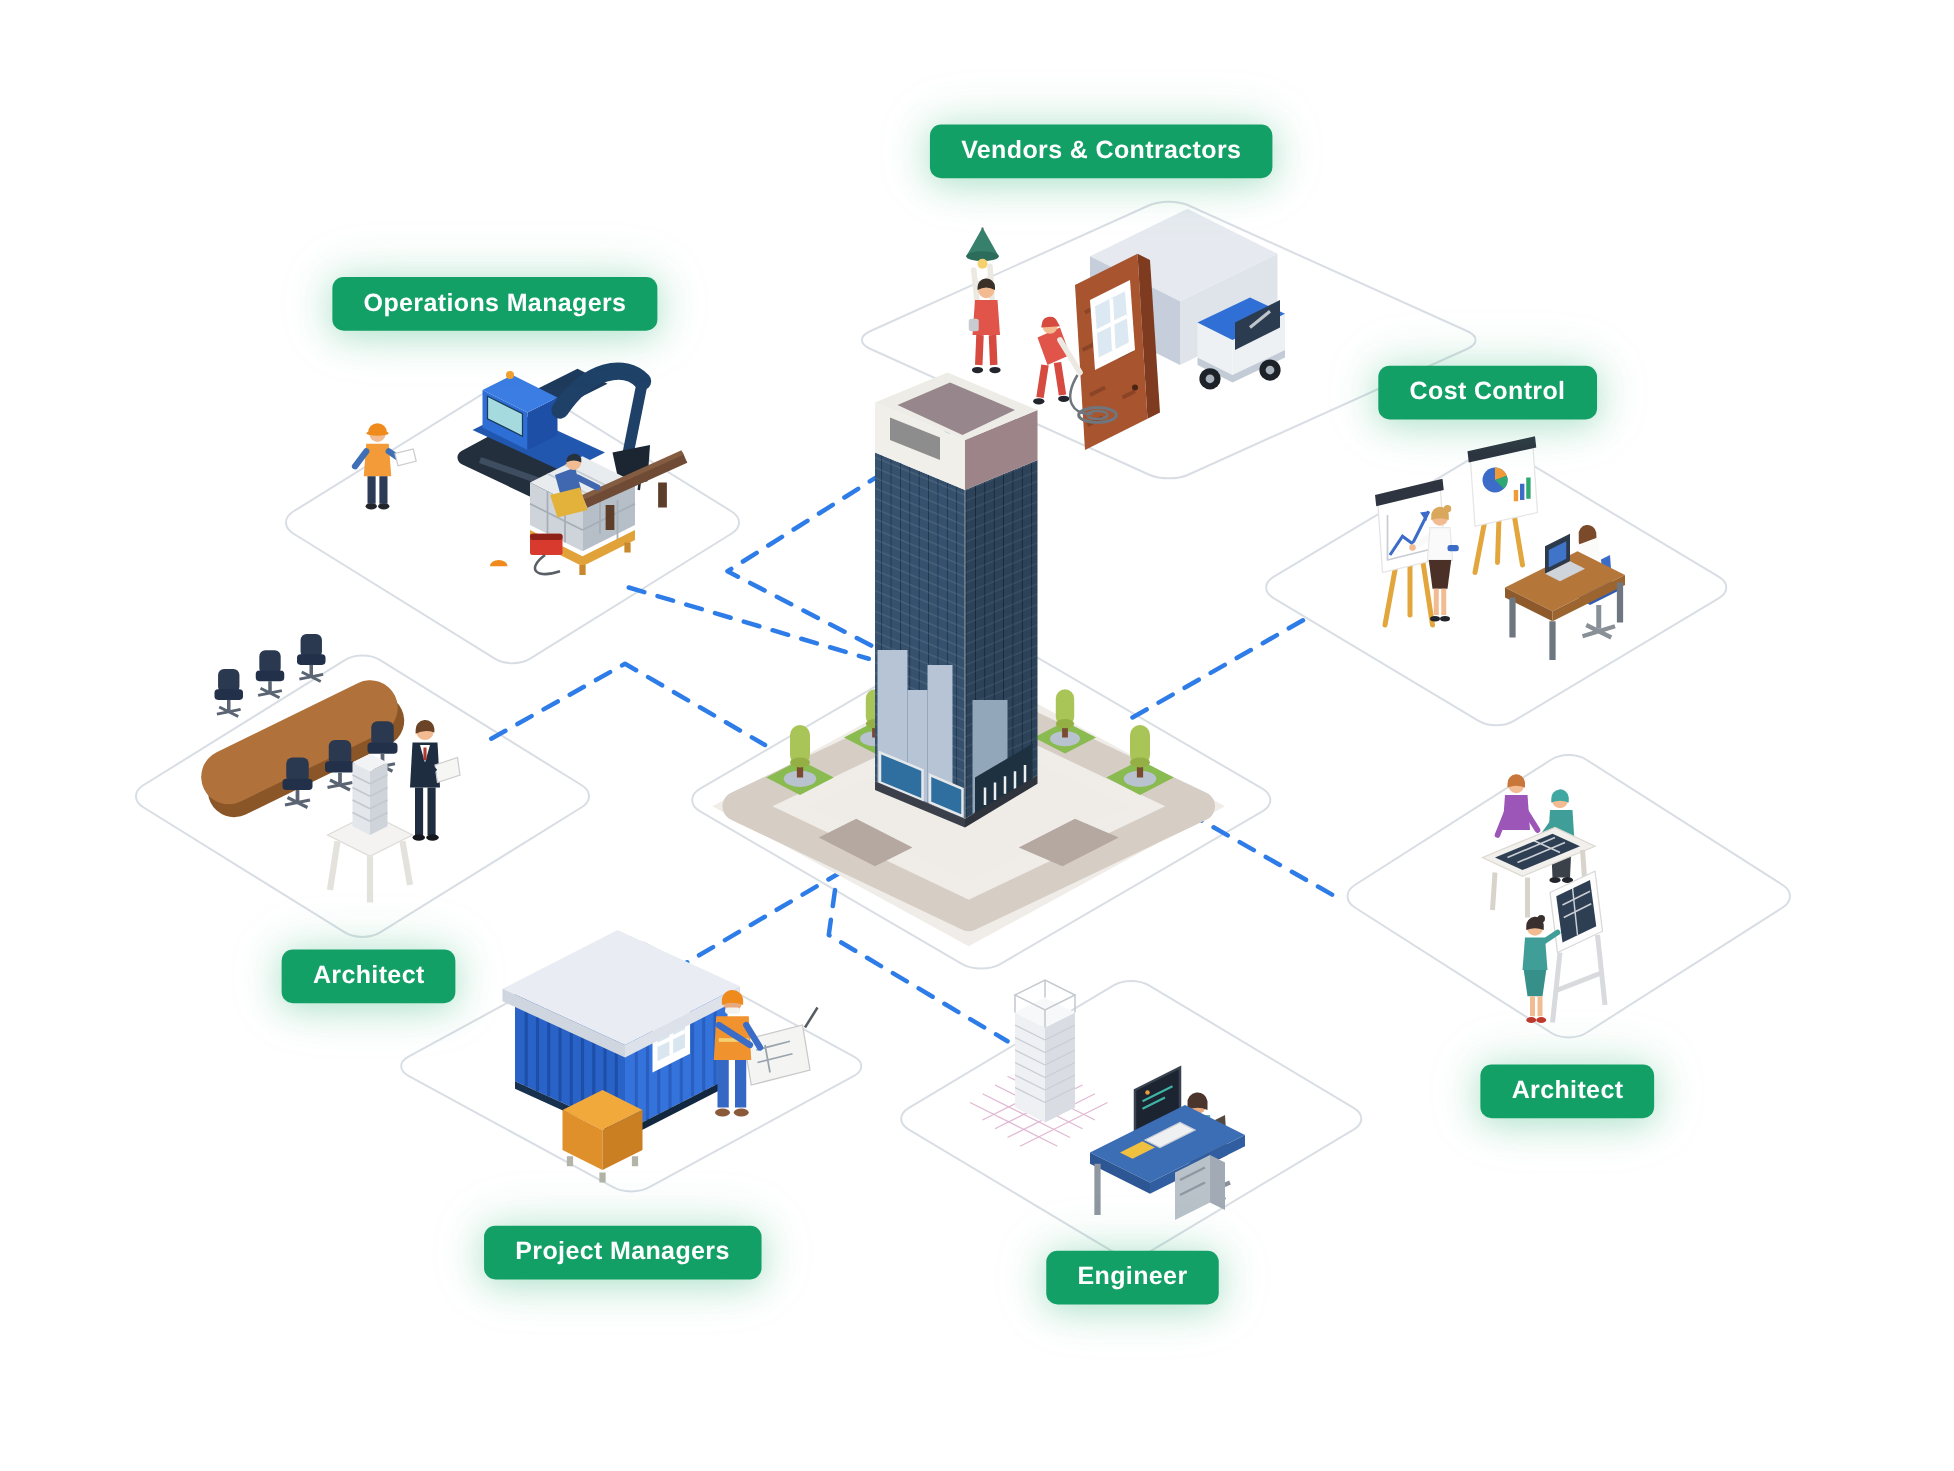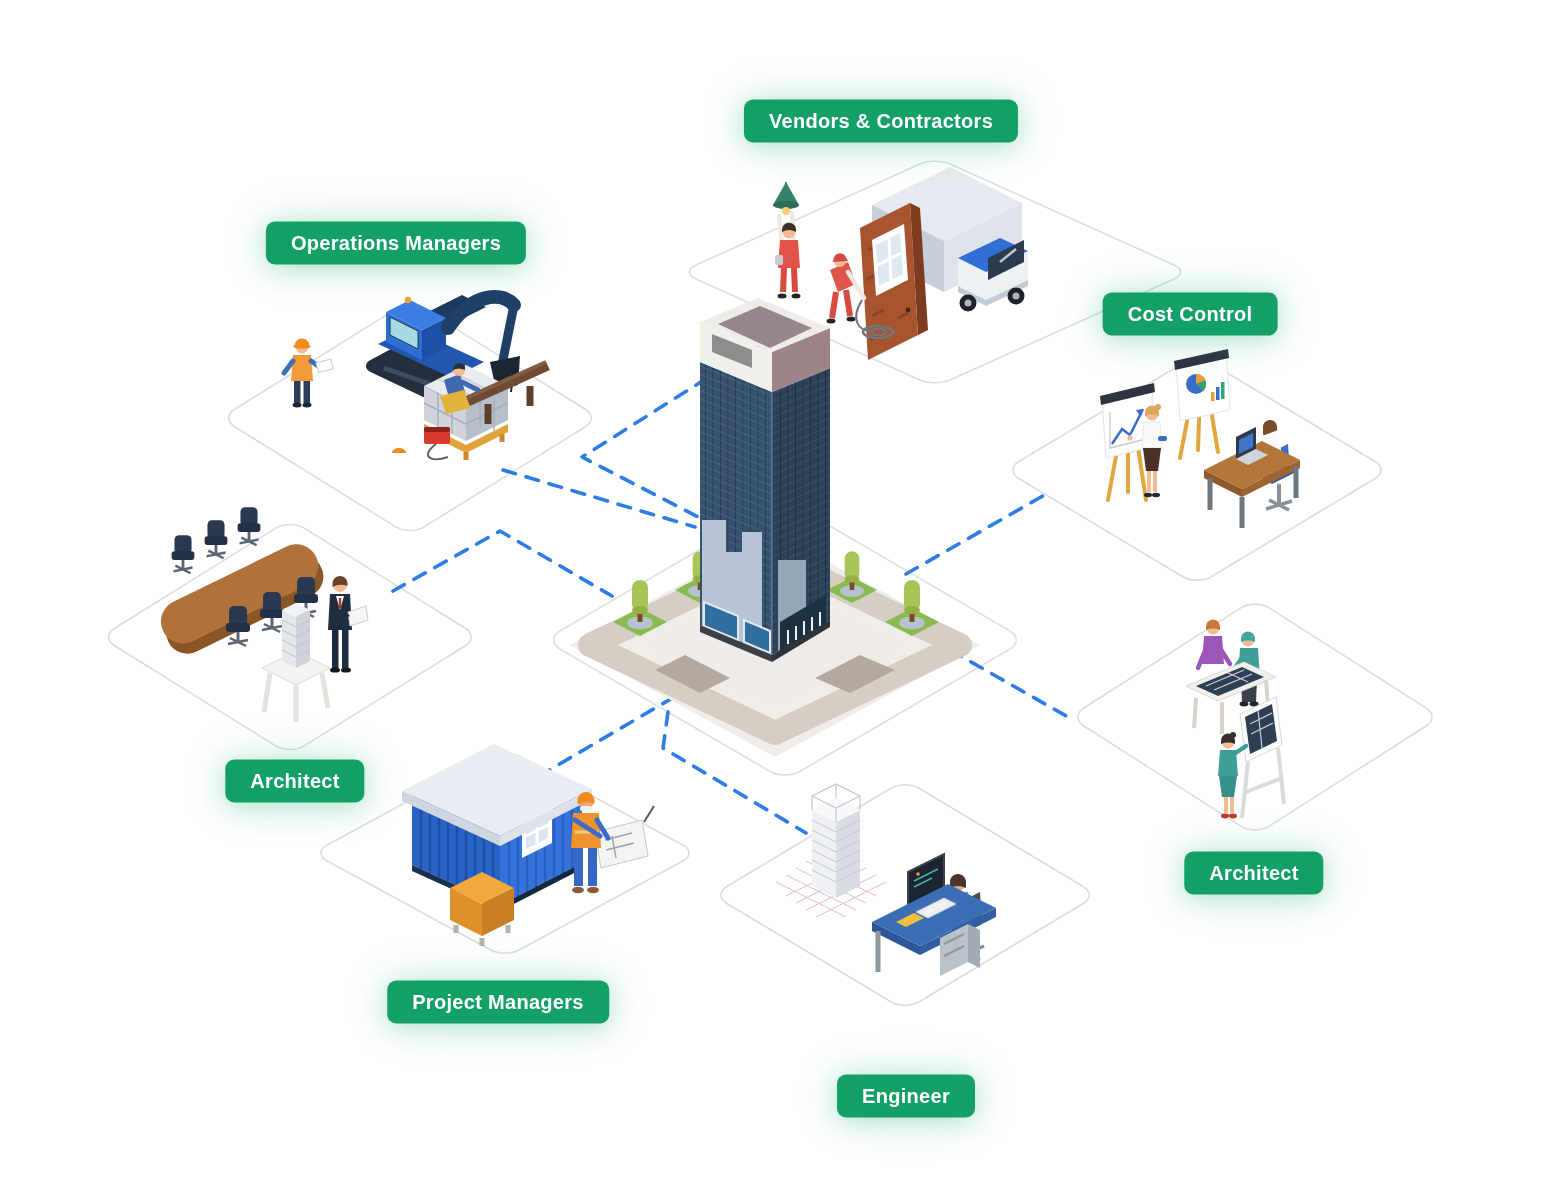--- a/index.html
+++ b/index.html
@@ -420,15 +420,15 @@
       <ellipse cx="1233" cy="816" rx="4" ry="2.4" fill="#c0392b"></ellipse>
     </g>
   </g>
 </svg>
 
   <div class="badge" style="left:881px;top:121px;">Vendors &amp; Contractors</div>
   <div class="badge" style="left:396px;top:243px;">Operations Managers</div>
   <div class="badge" style="left:1190px;top:314px;">Cost Control</div>
   <div class="badge" style="left:295px;top:781px;">Architect</div>
   <div class="badge" style="left:498px;top:1002px;">Project Managers</div>
-  <div class="badge" style="left:906px;top:1096px;text-align:right;">Engineer</div>
+  <div class="badge" style="left:906px;top:1022px;text-align:right;">Engineer</div>
   <div class="badge" style="left:1254px;top:873px;">Architect</div>
 </div>
 
 </body></html>

